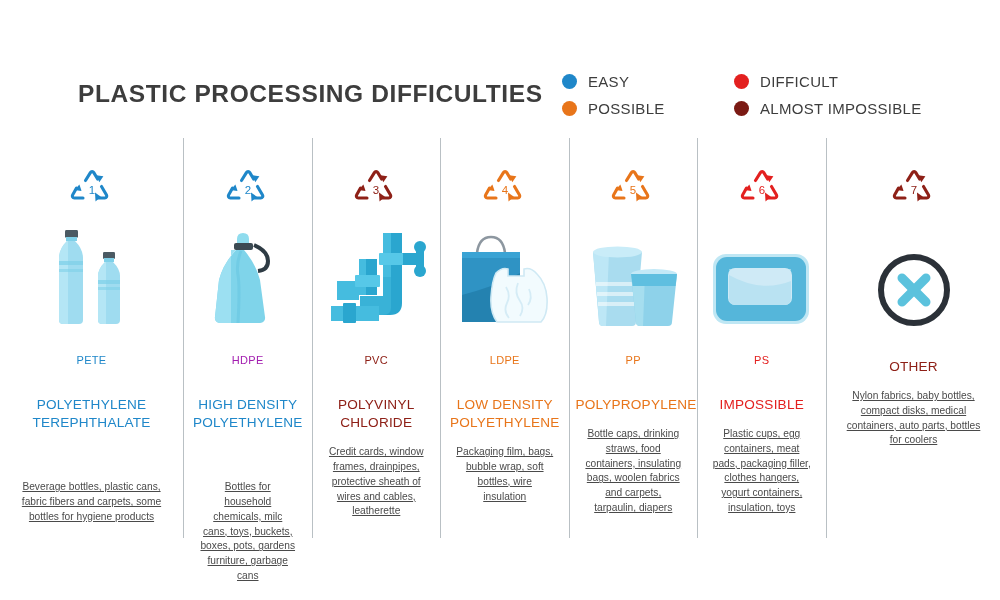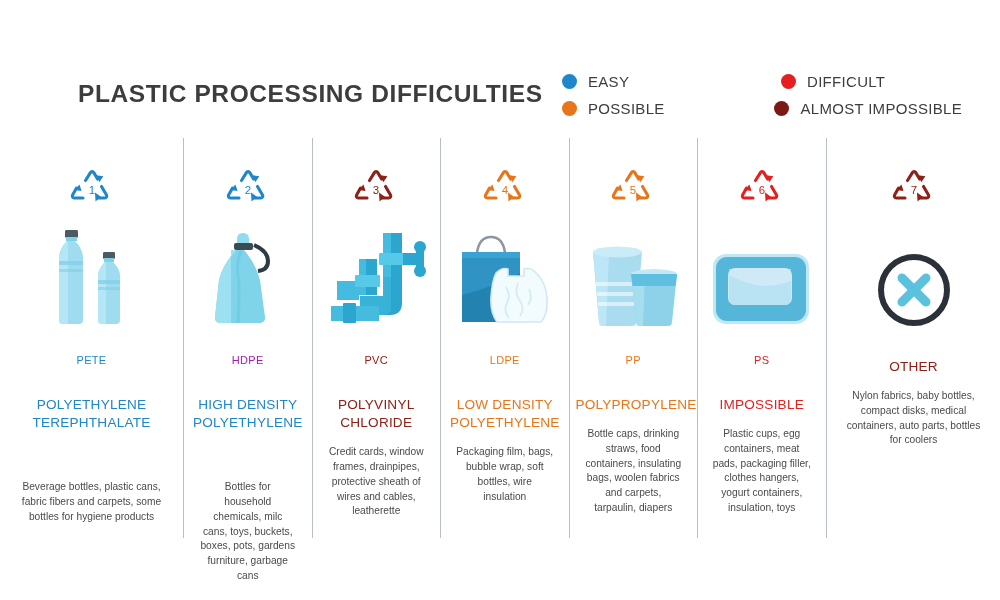--- a/index.html
+++ b/index.html
@@ -17,21 +17,21 @@
   }
   .title{
     position:absolute;left:78px;top:80px;
     font-size:24.5px;font-weight:bold;letter-spacing:0.6px;
     color:#3d3d3d;white-space:nowrap;
   }
   .legend{
     position:absolute;left:562px;top:68px;
     width:400px;
   }
-  .legend-row{display:flex;align-items:center;height:27px;gap:47px;}
+  .legend-row{display:flex;align-items:center;height:27px;}
   .legend-item{display:flex;align-items:center;}
   .legend-item.col1{width:172px;}
   .dot{
     width:15px;height:15px;border-radius:50%;
     display:inline-block;flex:0 0 auto;
   }
   .legend-label{
     margin-left:11px;font-size:15px;color:#3d3d3d;
     letter-spacing:0.3px;white-space:nowrap;
   }
@@ -60,21 +60,21 @@
   }
   .abbr{
     text-align:center;font-size:11px;margin-top:24px;letter-spacing:0.3px;
   }
   .fullname{
     text-align:center;font-size:13.6px;line-height:1.33;margin-top:30px;
     letter-spacing:0.2px;padding:0 6px;
   }
   .uses{
     text-align:center;font-size:10.2px;line-height:1.45;margin-top:13px;
-    color:#4a4a4a;padding:0 14px;
+    color:#4a4a4a;padding:0 14px;text-decoration:underline;
   }
   .col:nth-child(1) .uses,
   .col:nth-child(2) .uses{padding:0 16px;margin-top:48px;}
   .col:nth-child(7) .fullname{margin-top:28px;}
 </style>
 </head>
 <body>
 
 <div class="header">
   <div class="title">PLASTIC PROCESSING DIFFICULTIES</div>

